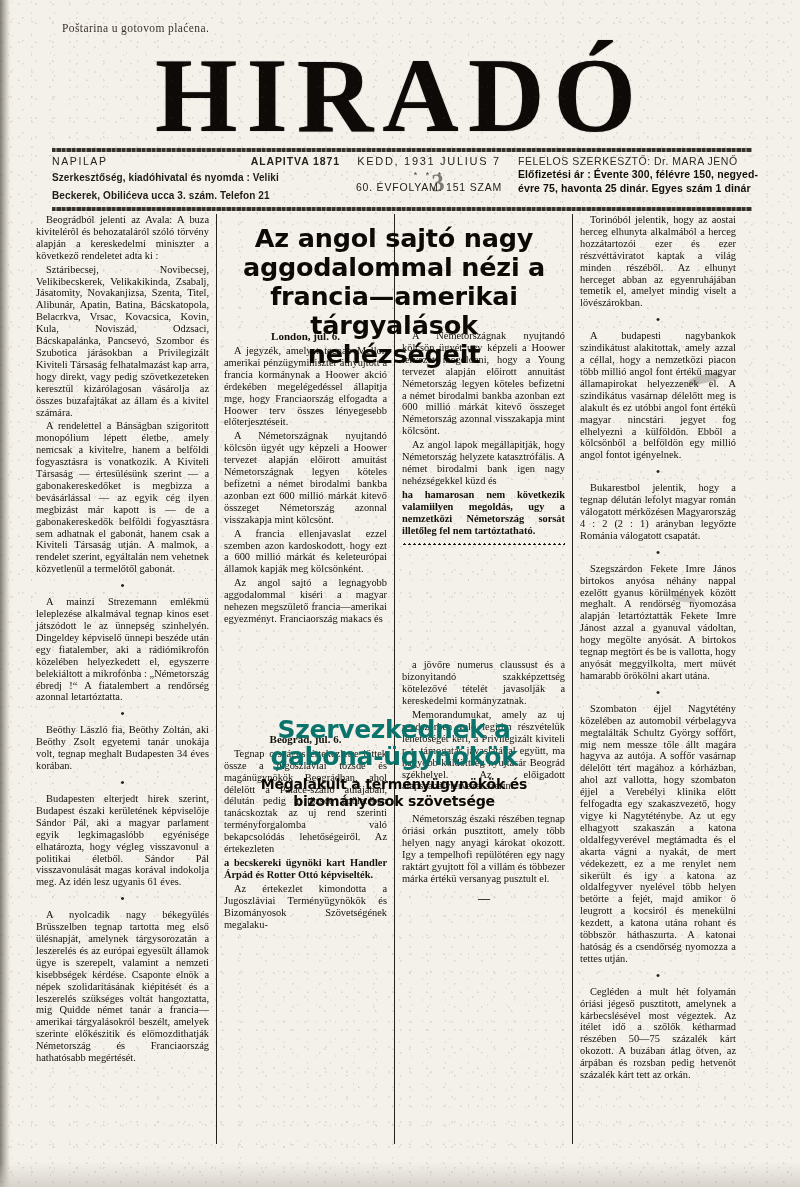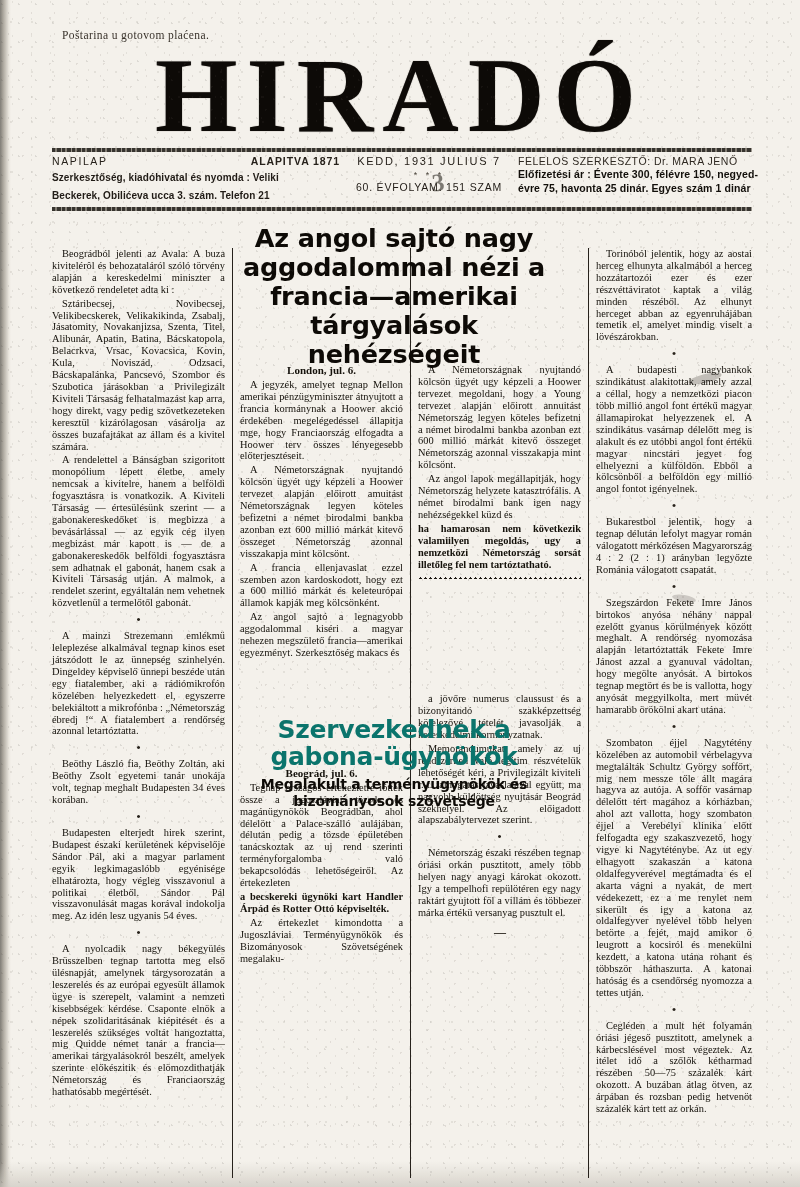--- a/index.html
+++ b/index.html
@@ -46,21 +46,21 @@
       radial-gradient(circle at 37% 61%, rgba(90,85,78,.45) 0 1px, transparent 1px),
       radial-gradient(circle at 66% 12%, rgba(90,85,78,.4) 0 1px, transparent 1px),
       radial-gradient(circle at 84% 77%, rgba(90,85,78,.45) 0 1px, transparent 1px),
       radial-gradient(circle at 52% 89%, rgba(90,85,78,.4) 0 1px, transparent 1px);
     background-size: 17px 19px, 23px 21px, 19px 17px, 27px 23px, 21px 25px;
   }
 
   
   .postal-line {
     position: absolute;
-    left: 62px; top: 29px;
+    left: 62px; top: 22px;
     font-size: 11.5px;
     letter-spacing: .4px;
     color: #3b352e;
     font-family: "Liberation Serif", serif;
   }
   .masthead-title {
     position: absolute;
     left: 0; top: 44px;
     width: 800px;
     text-align: center;
@@ -160,24 +160,23 @@
   .mb-right-head {
     font-size: 10.5px;
     letter-spacing: .5px;
     color: #322c25;
     white-space: nowrap;
   }
 
   
   .body-grid {
     position: absolute;
-    left: 52px; top: 214px;
+    left: 36px; top: 214px;
     width: 700px; height: 930px;
     display: flex;
-    margin-top: 34px;
   }
   .col {
     position: relative;
     box-sizing: border-box;
     padding: 0 7px;
     border-right: 1px solid #2a251f;
   }
   .col:last-child { border-right: none; }
   .col.c1 { width: 181px; padding-left: 0; }
   .col.c2 { width: 178px; }
@@ -325,36 +324,36 @@
       <div class="dot-sep">•</div>
 
       <p class="art">A mainzi Strezemann emlékmü leleplezése alkalmával tegnap kinos eset játszódott le az ünnepség szinhelyén. Dingeldey képviselő ünnepi beszéde után egy fiatalember, aki a rádiómikrofón közelében helyezkedett el, egyszerre belekiáltott a mikrofónba : „Németország ébredj !“ A fiatalembert a rendőrség azonnal letartóztatta.</p>
 
       <div class="dot-sep">•</div>
 
       <p class="art">Beöthy László fia, Beöthy Zoltán, aki Beöthy Zsolt egyetemi tanár unokája volt, tegnap meghalt Budapesten 34 éves korában.</p>
 
       <div class="dot-sep">•</div>
 
-      <p class="art">Budapesten elterjedt hirek szerint, Budapest északi kerületének képviselője Sándor Pál, aki a magyar parlament egyik legkimagaslóbb egyénisége elhatározta, hogy végleg visszavonul a politikai életből. Sándor Pál visszavonulását magas korával indokolja meg. Az idén lesz ugyanis 54 éves.</p>
+      <p class="art">Budapesten elterjedt hirek szerint, Budapest északi kerületének képviselője Sándor Pál, aki a magyar parlament egyik legkimagaslóbb egyénisége elhatározta, hogy végleg visszavonul a politikai életből. Sándor Pál visszavonulását magas korával indokolja meg. Az idén lesz ugyanis 61 éves.</p>
 
       <div class="dot-sep">•</div>
 
       <p class="art">A nyolcadik nagy békegyülés Brüsszelben tegnap tartotta meg első ülésnapját, amelynek tárgysorozatán a leszerelés és az európai egyesült államok ügye is szerepelt, valamint a nemzeti kisebbségek kérdése. Csaponte elnök a népek szolidaritásának kiépitését és a leszerelés szükséges voltát hangoztatta, mig Quidde német tanár a francia—amerikai tárgyalásokról beszélt, amelyek szerinte előkészitik és elömozdithatják Németország és Franciaország hathatósabb megértését.</p>
     </div>
 
     <div class="col c2">
       <div style="height:116px"></div>
       <div class="dateline">
         <b>London, jul. 6.</b>
       </div>
       <p class="art">A jegyzék, amelyet tegnap Mellon amerikai pénzügyminiszter átnyujtott a francia kormánynak a Hoower akció érdekében megelégedéssel állapitja mge, hogy Franciaország elfogadta a Hoower terv összes lényegesebb előterjesztéseit.</p>
       <p class="art">A Németországnak nyujtandó kölcsön ügyét ugy képzeli a Hoower tervezet alapján előirott amuitást Németországnak legyen köteles befizetni a német birodalmi bankba azonban ezt 600 millió márkát kitevő összeget Németország azonnal visszakapja mint kölcsönt.</p>
       <p class="art">A francia ellenjavaslat ezzel szemben azon kardoskodott, hogy ezt a 600 millió márkát és keleteurópai államok kapják meg kölcsönként.</p>
-      <p class="art">Az angol sajtó a legnagyobb aggodalommal kiséri a magyar nehezen megszülető francia—amerikai egyezményt. Szerkesztőség makacs és</p>
+      <p class="art">Az angol sajtó a legnagyobb aggodalommal kiséri a magyar nehezen megszülető francia—amerikai egyezményt. Franciaország makacs és</p>
 
       <div style="height:106px"></div>
 
       <div class="dateline">
         <b>Beográd, jul. 6.</b>
       </div>
       <p class="art">Tegnap országos értekezletre iöttek össze a jugoszláviai tözsde és magánügynökök Beográdban, ahol délelött a Palace-szálló aulájában, délután pedig a tözsde épületében tanácskoztak az uj rend szerinti terményforgalomba való bekapcsolódás lehetőségeiről. Az értekezleten</p>
       <p class="art bold noindent">a becskereki ügynöki kart Handler Árpád és Rotter Ottó képviselték.</p>
       <p class="art">Az értekezlet kimondotta a Jugoszláviai Terményügynökök és Bizományosok Szövetségének megalaku-</p>
     </div>

